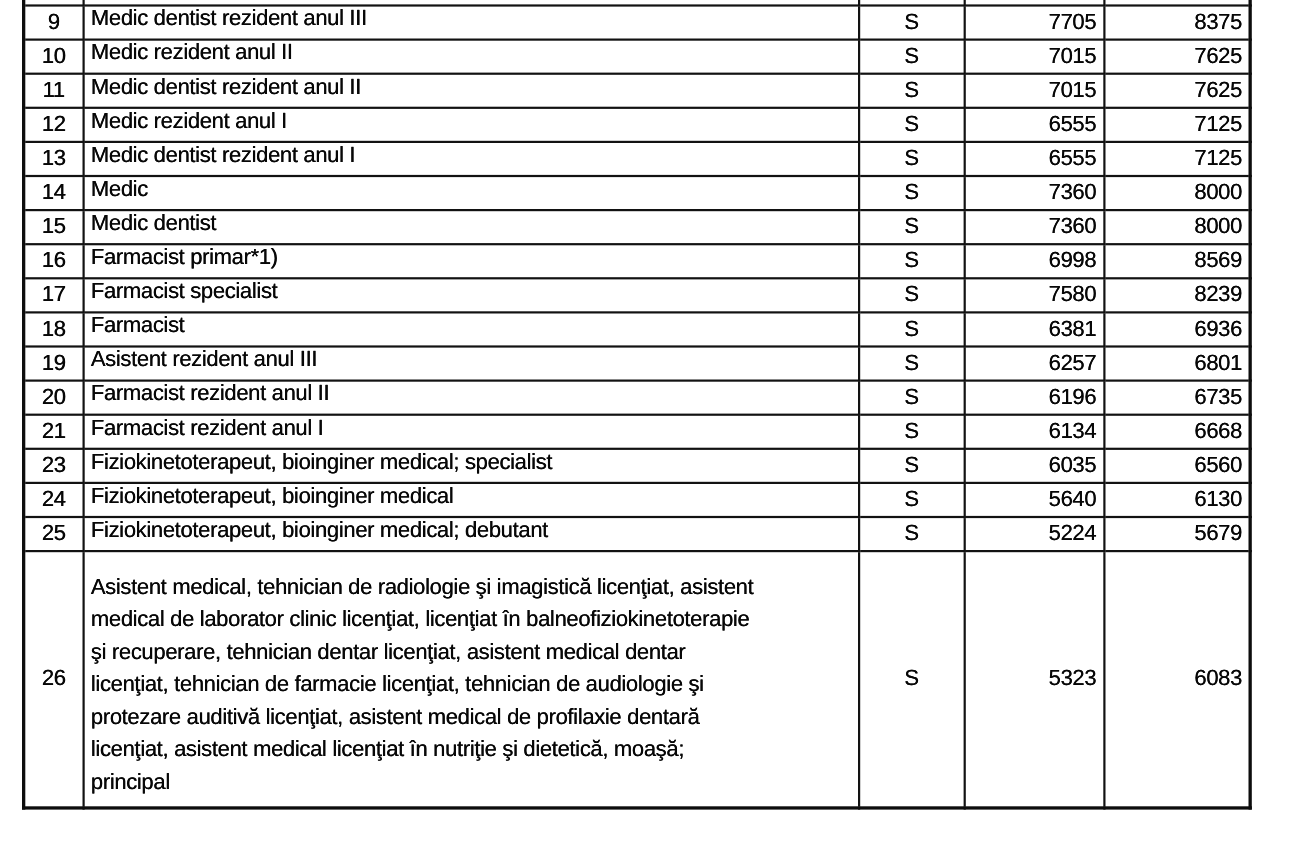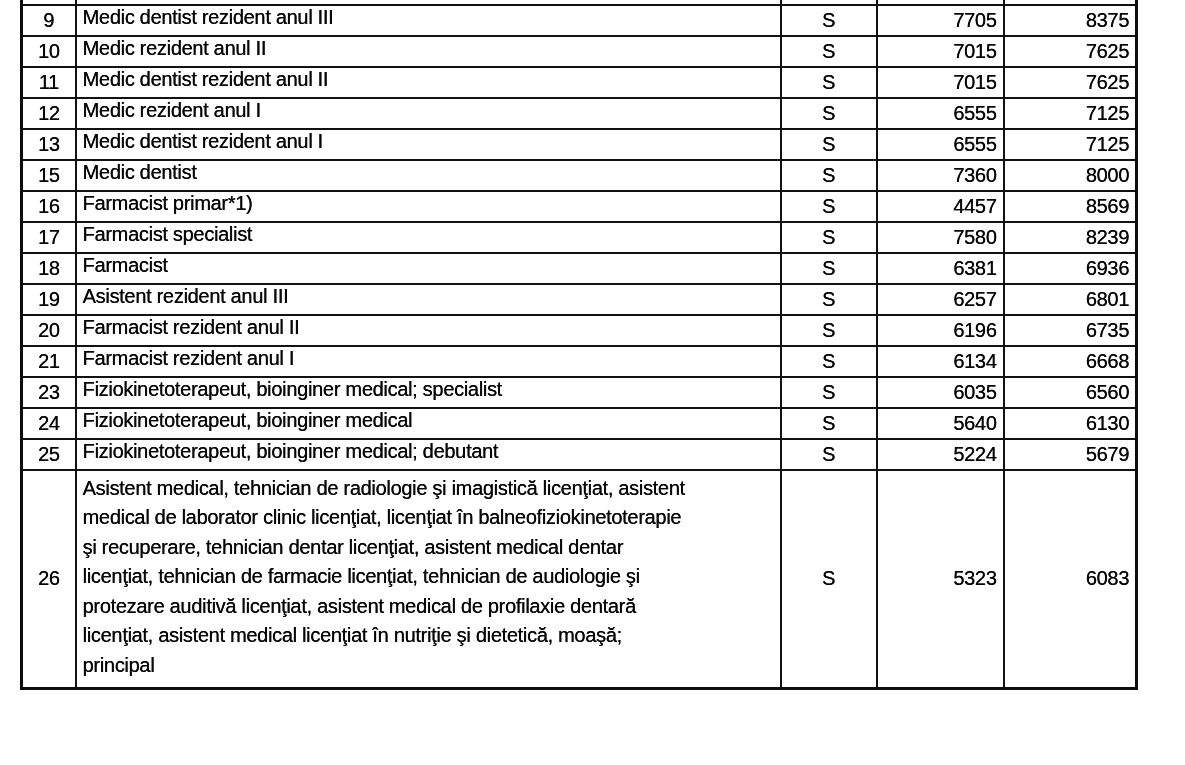--- a/index.html
+++ b/index.html
@@ -41,21 +41,21 @@
   tr.phantom { height: 28px; }
   tr.phantom td { border-top: none; }
   td.nr    { text-align: center; }
   td.title { text-align: left; padding: 0 4px 6px 6px; }
   td.lvl   { text-align: center; }
   td.v1, td.v2 { text-align: right; padding-right: 6px; }
   tr.tall { height: auto; }
   tr.tall td.title {
     white-space: pre-line;
     line-height: 29.6px;
-    padding: 3px 4px 6px 6px;
+    padding: 18px 4px 6px 6px;
     vertical-align: middle;
   }
   tr.tall td.nr, tr.tall td.lvl, tr.tall td.v1, tr.tall td.v2 {
     vertical-align: middle;
   }
 </style>
 </head>
 <body>
 
 <div class="doc">
@@ -104,31 +104,38 @@
     <td class="v2">7125</td>
   </tr>
         <tr>
     <td class="nr">13</td>
     <td class="title">Medic dentist rezident anul I</td>
     <td class="lvl">S</td>
     <td class="v1">6555</td>
     <td class="v2">7125</td>
   </tr>
         <tr>
+    <td class="nr">14</td>
+    <td class="title">Medic</td>
+    <td class="lvl">S</td>
+    <td class="v1">7360</td>
+    <td class="v2">8000</td>
+  </tr>
+        <tr>
     <td class="nr">15</td>
     <td class="title">Medic dentist</td>
     <td class="lvl">S</td>
     <td class="v1">7360</td>
     <td class="v2">8000</td>
   </tr>
         <tr>
     <td class="nr">16</td>
     <td class="title">Farmacist primar*1)</td>
     <td class="lvl">S</td>
-    <td class="v1">4457</td>
+    <td class="v1">6998</td>
     <td class="v2">8569</td>
   </tr>
         <tr>
     <td class="nr">17</td>
     <td class="title">Farmacist specialist</td>
     <td class="lvl">S</td>
     <td class="v1">7580</td>
     <td class="v2">8239</td>
   </tr>
         <tr>

